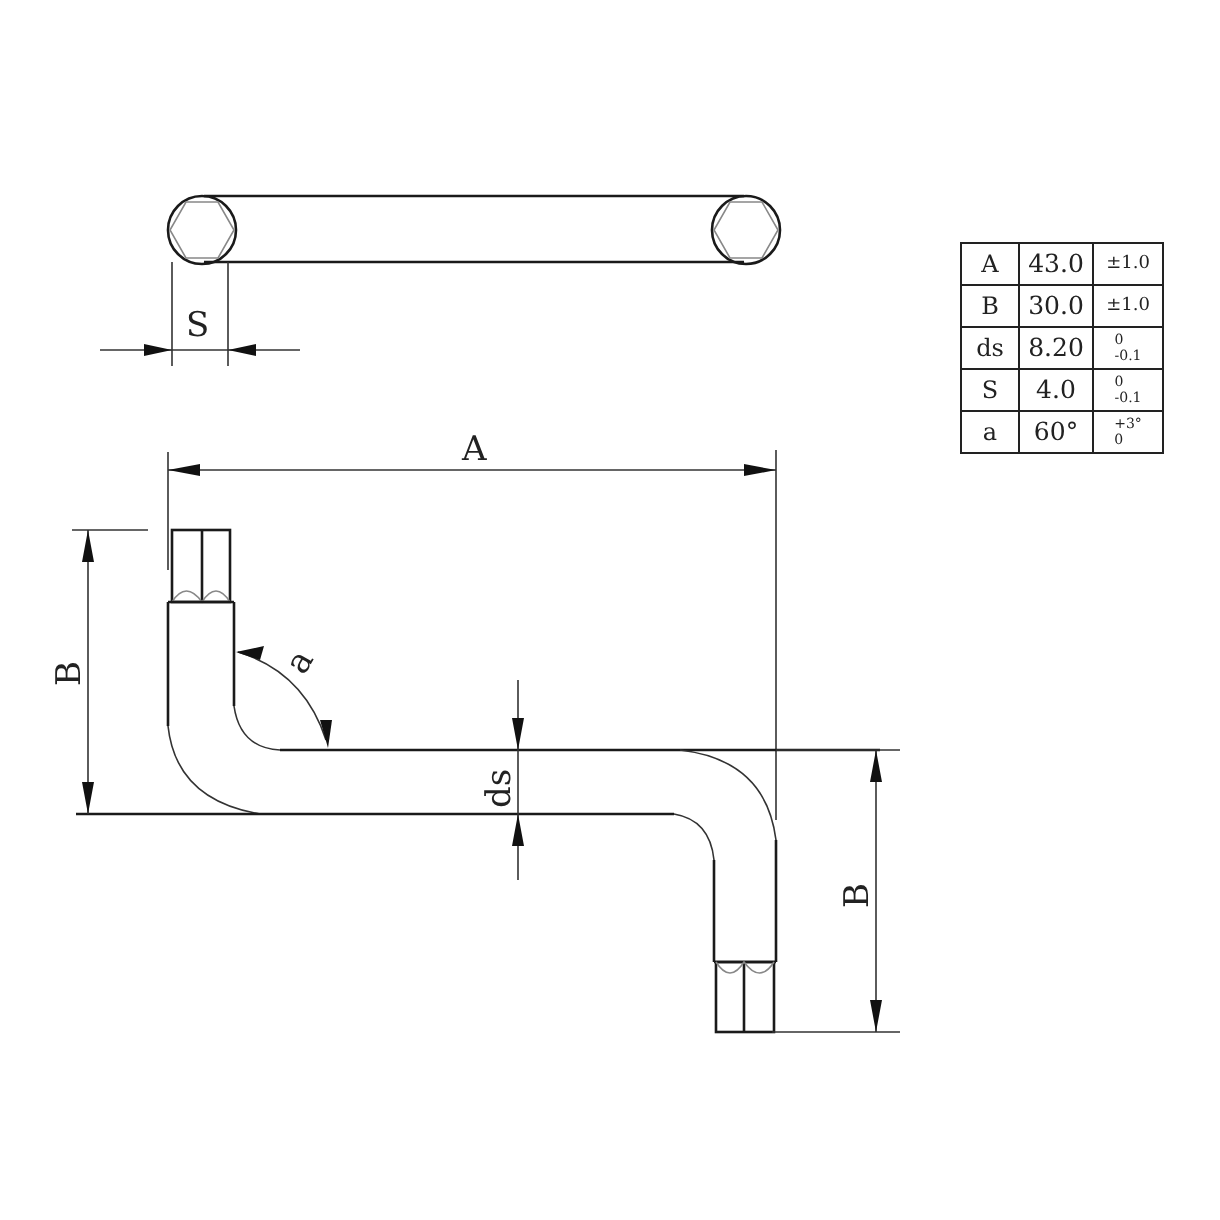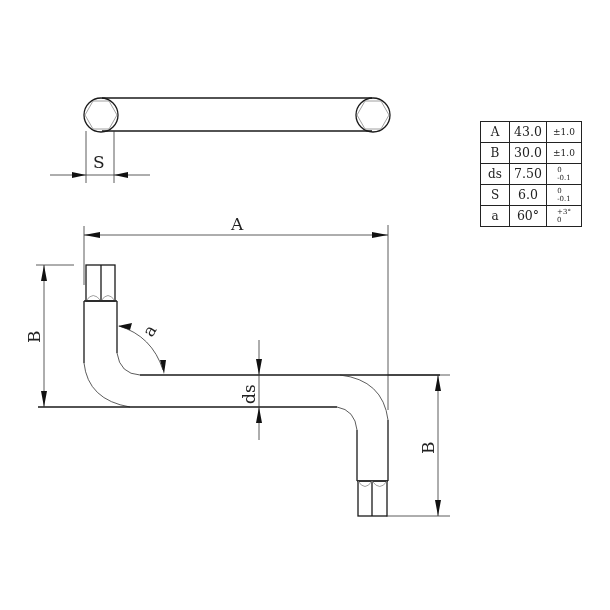--- a/index.html
+++ b/index.html
@@ -108,28 +108,28 @@
       <td class="c2">43.0</td>
       <td class="c3">±1.0</td>
     </tr>
     <tr>
       <td class="c1">B</td>
       <td class="c2">30.0</td>
       <td class="c3">±1.0</td>
     </tr>
     <tr>
       <td class="c1">ds</td>
-      <td class="c2">7.50</td>
+      <td class="c2">8.20</td>
       <td class="c3">
         <span class="tol"><span>0</span><span>-0.1</span></span>
       </td>
     </tr>
     <tr>
       <td class="c1">S</td>
-      <td class="c2">6.0</td>
+      <td class="c2">4.0</td>
       <td class="c3">
         <span class="tol"><span>0</span><span>-0.1</span></span>
       </td>
     </tr>
     <tr>
       <td class="c1">a</td>
       <td class="c2">60°</td>
       <td class="c3">
         <span class="tol"><span>+3°</span><span>0</span></span>
       </td>

